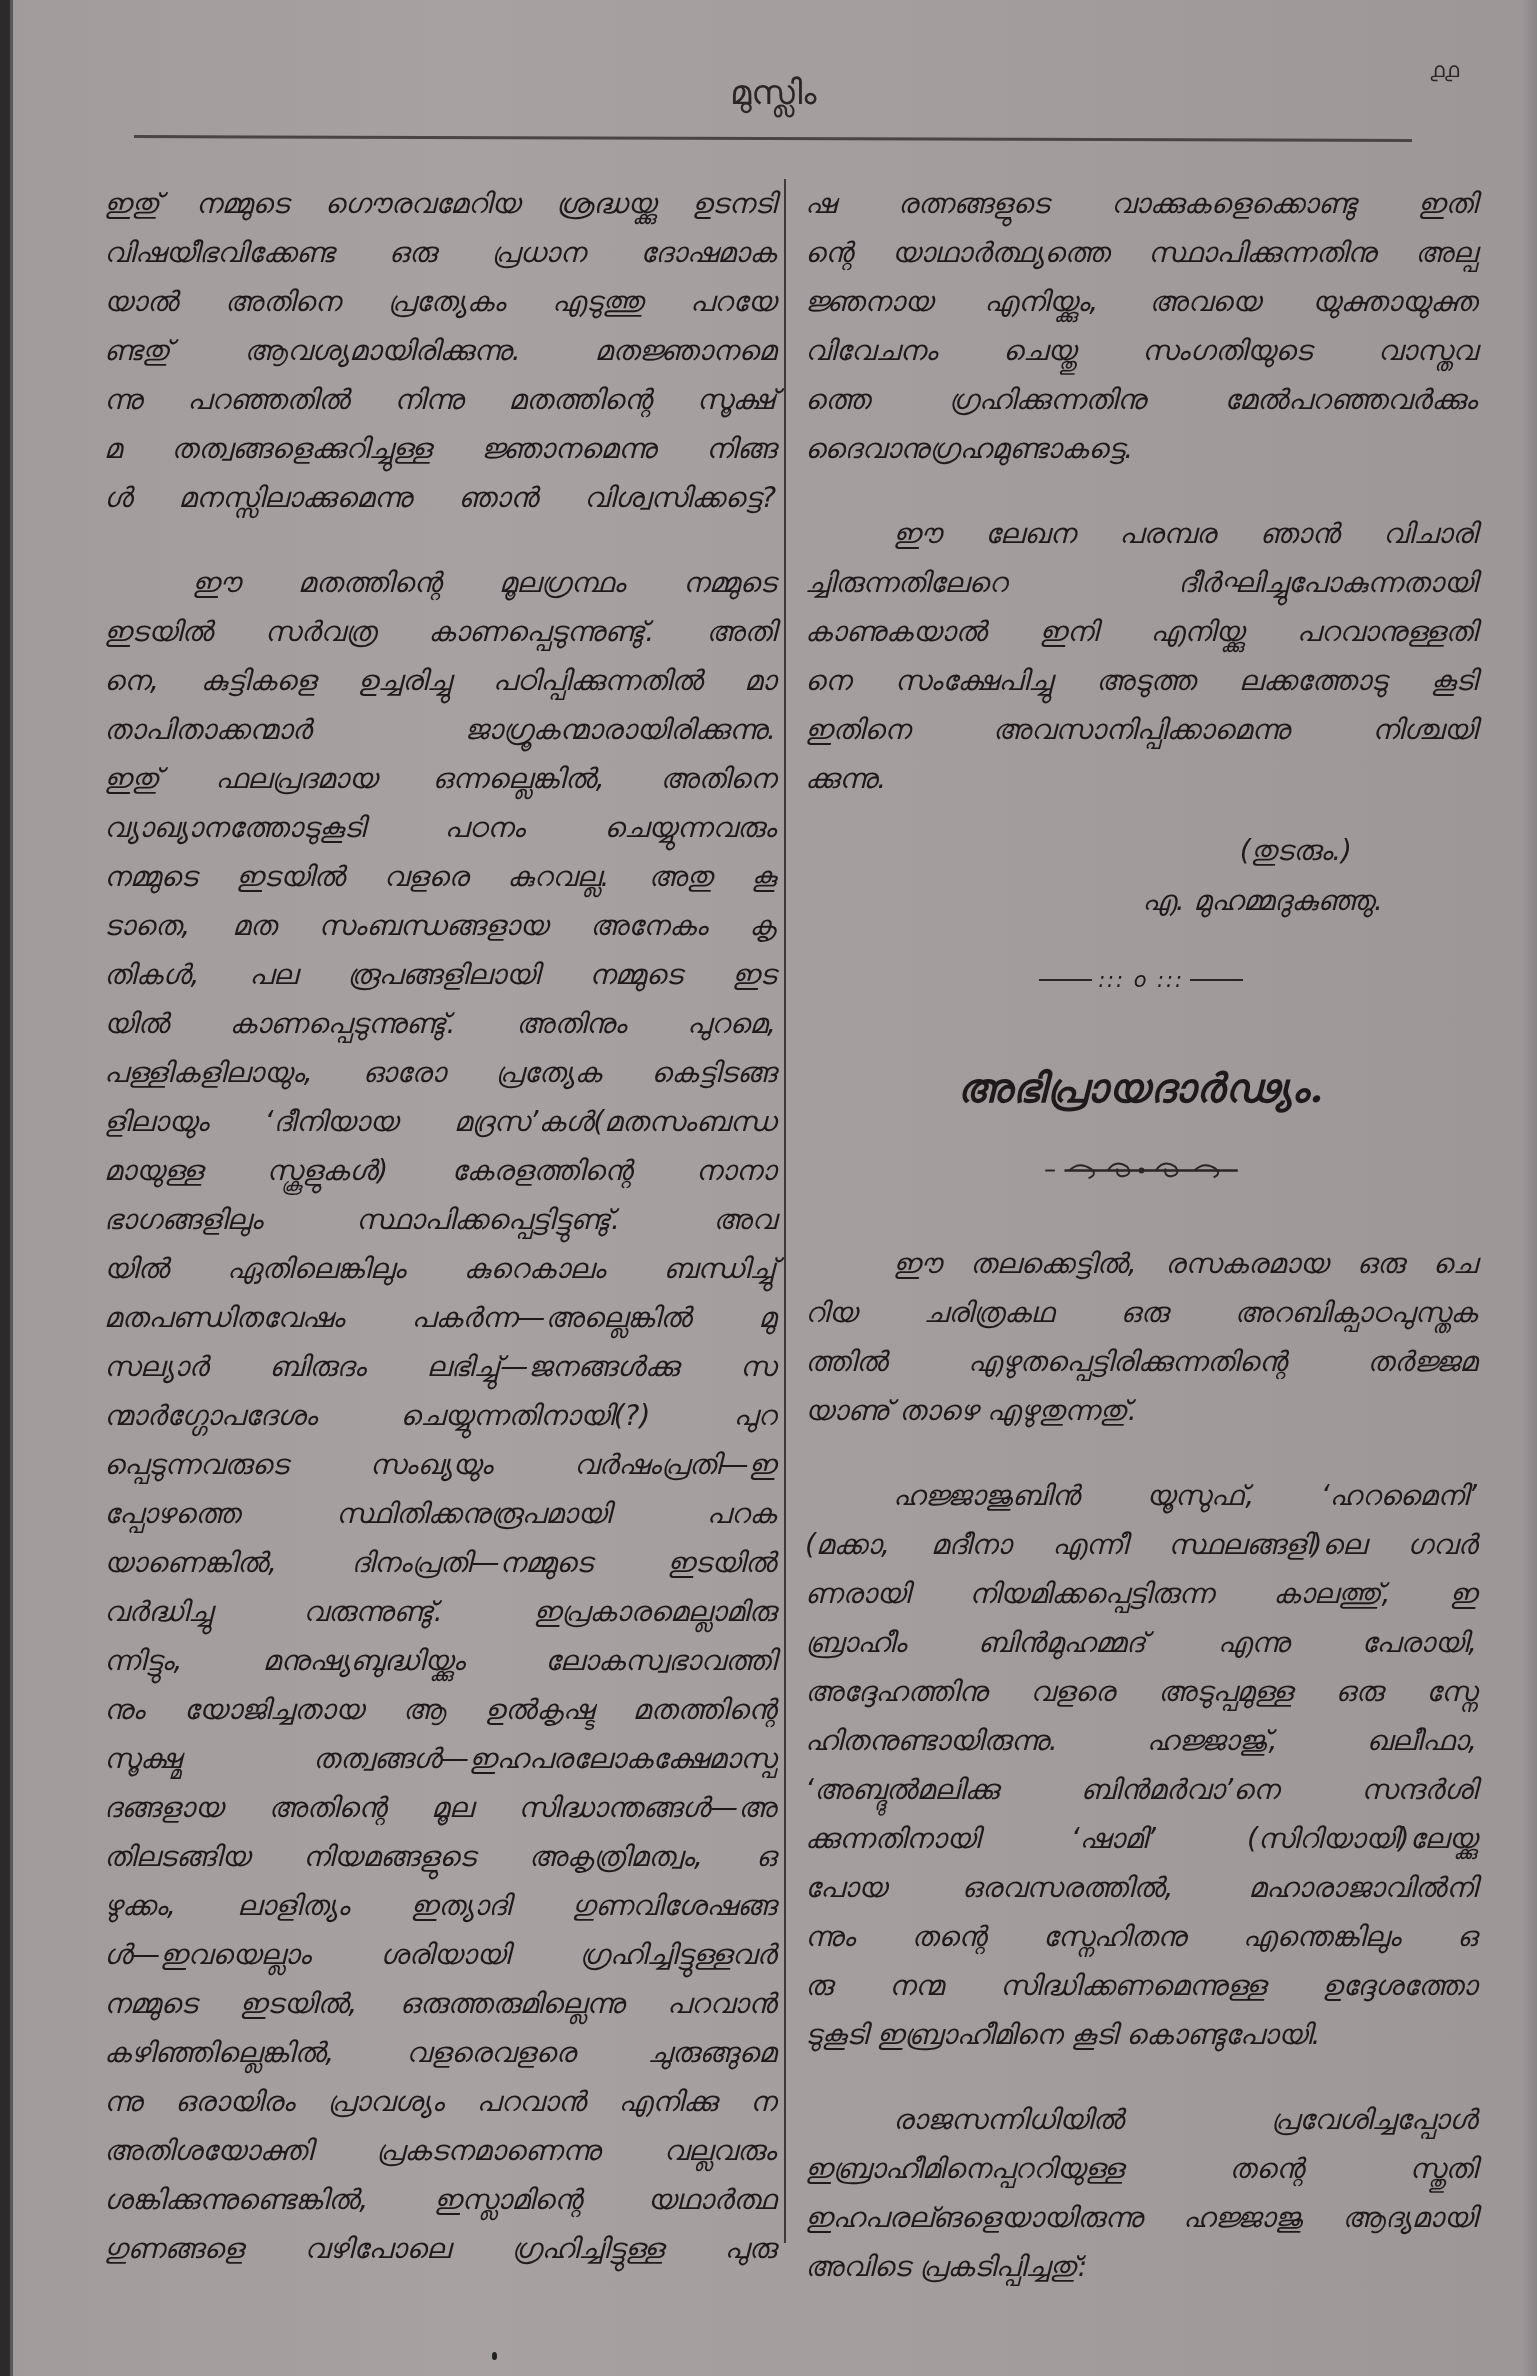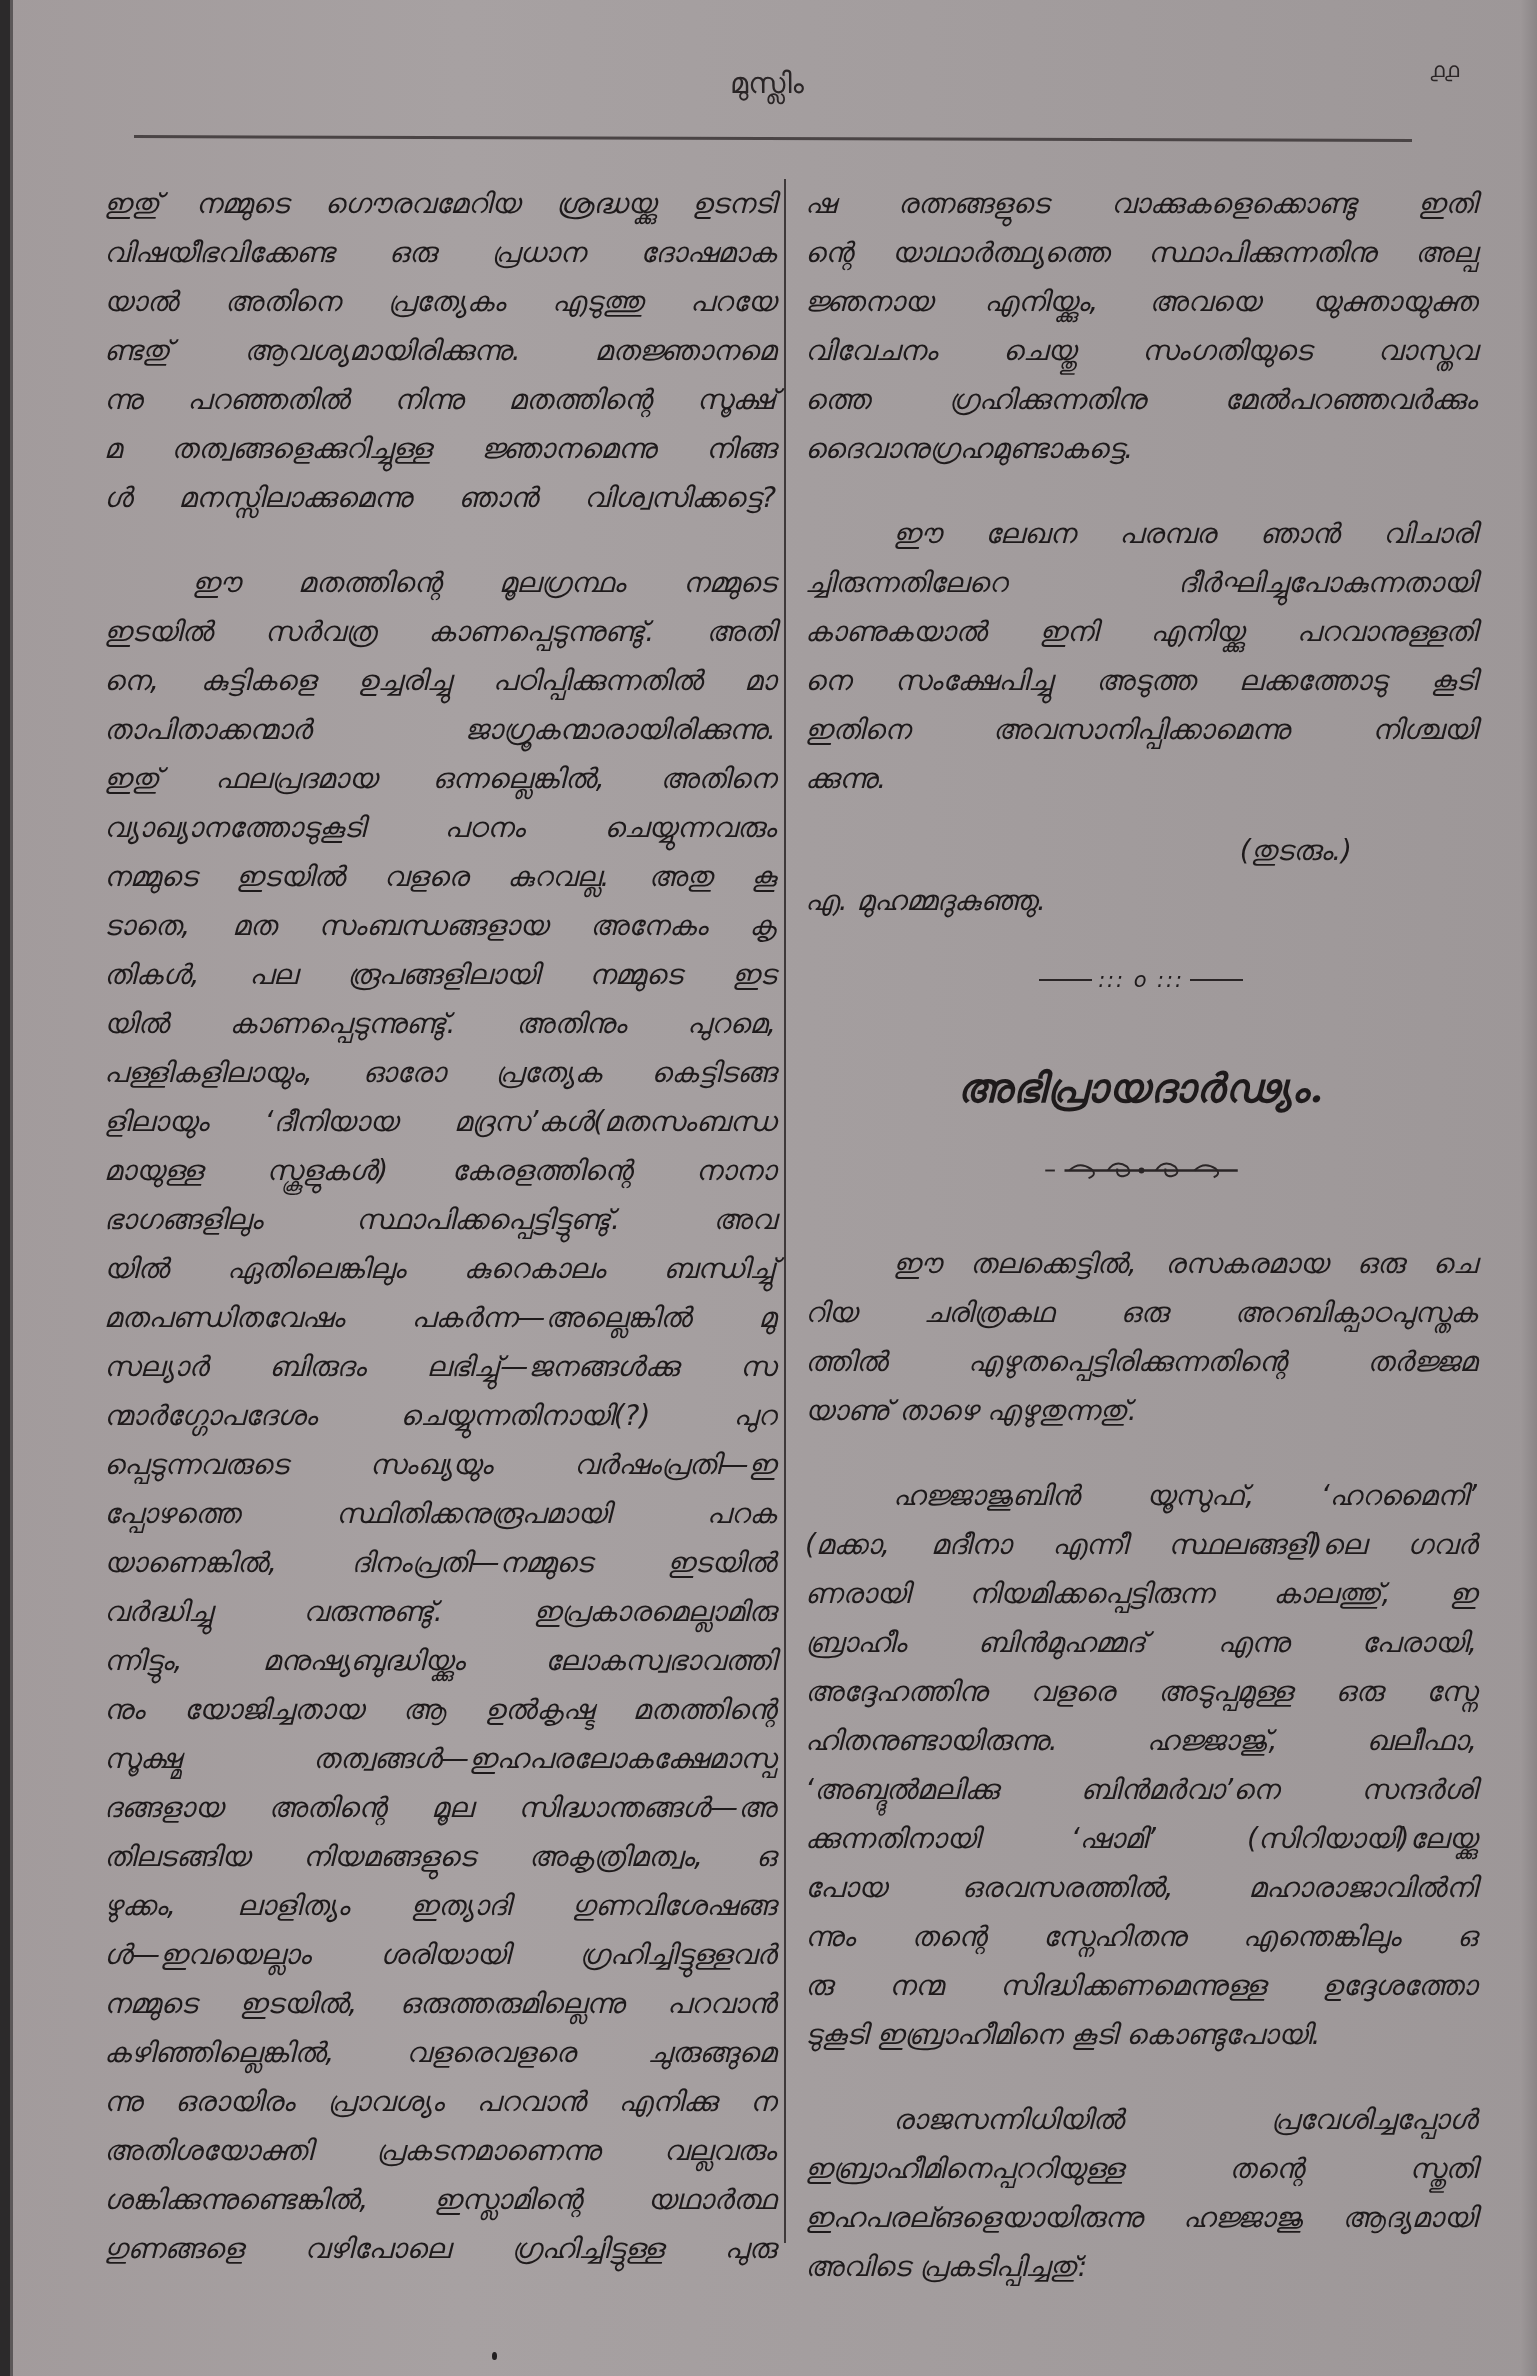--- a/index.html
+++ b/index.html
@@ -51,22 +51,22 @@
   .running-head {
     position: absolute;
     left: 0;
     top: 50px;
     width: 1537px;
     height: 48px;
   }
   .running-title {
     position: absolute;
     left: 730px;
-    top: 16px;
-    font-size: 29px;
+    top: 22px;
+    font-size: 34px;
     color: #2a2526;
   }
   .page-number {
     position: absolute;
     left: 1430px;
     top: 7.7px;
     font-size: 21px;
     color: #2a2526;
   }
   .head-rule {
@@ -124,21 +124,21 @@
   .para + .para {
     margin-top: 29px;
   }
   .continued {
     text-align: right;
     padding-right: 125px;
     margin-top: 23px;
     line-height: 50px;
   }
   .signature {
-    text-align: left;
+    text-align: right;
     padding-right: 94px;
     line-height: 50px;
   }
   .separator {
     display: flex;
     align-items: center;
     justify-content: center;
     margin-top: 35px;
     height: 38px;
     gap: 5.8px;

